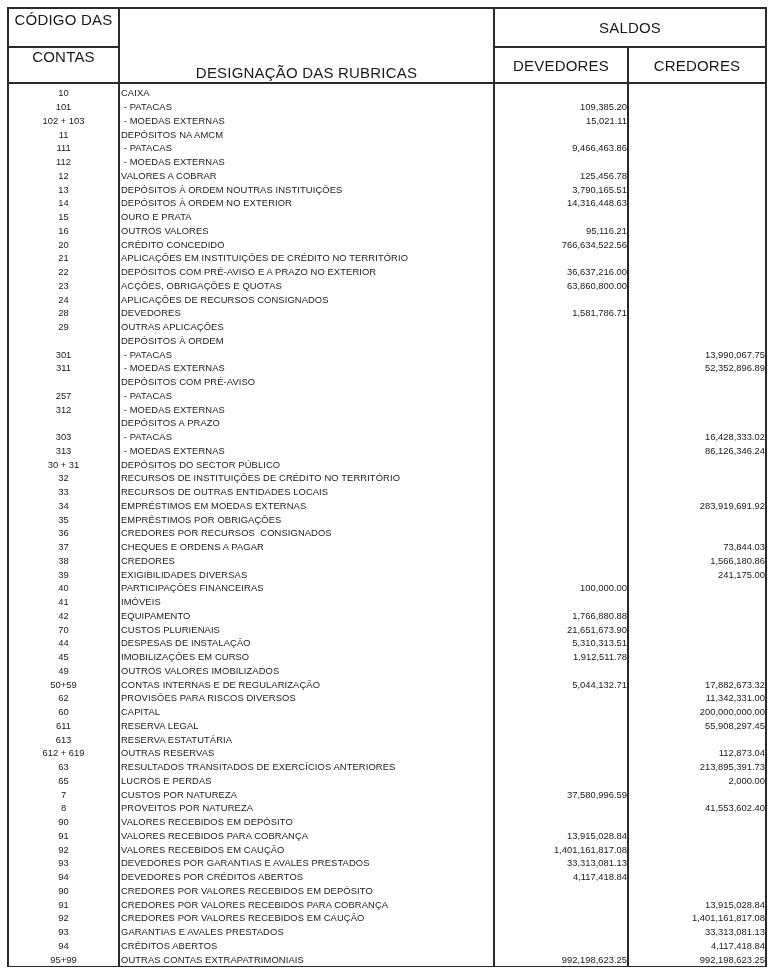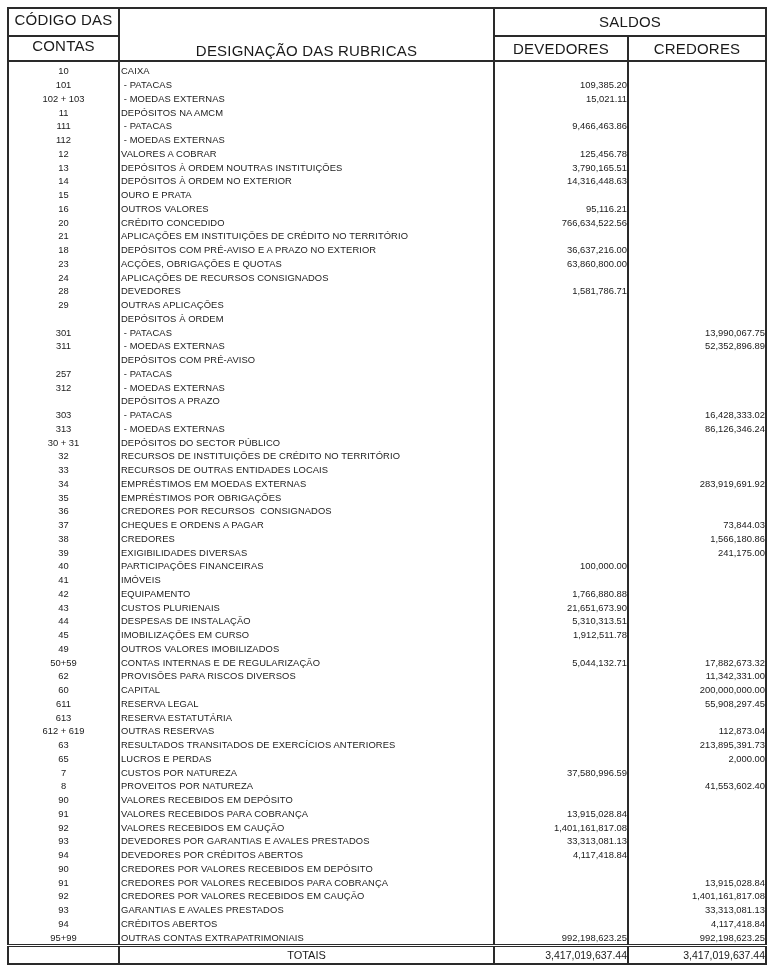--- a/index.html
+++ b/index.html
@@ -6,21 +6,21 @@
   body { width: 771px; height: 968px; position: relative; overflow: hidden;
          font-family: "Liberation Sans", "DejaVu Sans", sans-serif; color: #1a1a1a; }
   .sheet { position: absolute; left: 7px; top: 7px; width: 758px; }
   table { border-collapse: collapse; width: 758px; table-layout: fixed; }
   col.c1 { width: 111px; } col.c2 { width: 375px; } col.c3 { width: 134px; } col.c4 { width: 138px; }
   th { font-weight: normal; font-size: 15px; border: 2px solid #2a2a2a; padding: 0; text-align: center; letter-spacing: 0.2px; }
   th.saldos { height: 19px; }
   th.sub { height: 16px; }
   th.code-h { vertical-align: top; }
   th.code-h .l1 { display: block; height: 21px; line-height: 21px; }
-  th.code-h .l2 { display: block; height: 18px; line-height: 18px; border-top: 2px solid #2a2a2a; margin: 5px -2px; }
+  th.code-h .l2 { display: block; height: 18px; line-height: 18px; border-top: 2px solid #2a2a2a; margin: 16px -2px; }
   th.desig-h { vertical-align: bottom; padding-bottom: 1px; }
   tbody.body td { font-size: 9.4px; height: 13.75px; line-height: 13px; padding: 0; white-space: nowrap; overflow: hidden;
                   border-left: 2px solid #2a2a2a; border-right: 2px solid #2a2a2a; }
   tbody.body tr:first-child td { padding-top: 2px; }
   td.code { text-align: center; font-size: 10.5px; }
   td.desc { text-align: left; padding-left: 1px !important; letter-spacing: 0.1px; }
   td.num { text-align: right; padding-right: 0 !important; font-size: 10.5px; }
   tbody.body tr.last td { border-bottom: 3px double #2a2a2a; }
   tbody.tot td { border: 2px solid #2a2a2a; height: 16px; font-size: 10.5px; padding: 0; }
   tbody.tot td.totlabel { text-align: center; font-size: 11px; }
@@ -124,21 +124,21 @@
           <td class="num">766,634,522.56</td>
           <td class="num"></td>
         </tr>
         <tr>
           <td class="code">21</td>
           <td class="desc" style="white-space: pre;">APLICAÇÕES EM INSTITUIÇÕES DE CRÉDITO NO TERRITÓRIO</td>
           <td class="num"></td>
           <td class="num"></td>
         </tr>
         <tr>
-          <td class="code">18</td>
+          <td class="code">22</td>
           <td class="desc" style="white-space: pre;">DEPÓSITOS COM PRÉ-AVISO E A PRAZO NO EXTERIOR</td>
           <td class="num">36,637,216.00</td>
           <td class="num"></td>
         </tr>
         <tr>
           <td class="code">23</td>
           <td class="desc" style="white-space: pre;">ACÇÕES, OBRIGAÇÕES E QUOTAS</td>
           <td class="num">63,860,800.00</td>
           <td class="num"></td>
         </tr>
@@ -280,21 +280,21 @@
           <td class="num"></td>
           <td class="num"></td>
         </tr>
         <tr>
           <td class="code">42</td>
           <td class="desc" style="white-space: pre;">EQUIPAMENTO</td>
           <td class="num">1,766,880.88</td>
           <td class="num"></td>
         </tr>
         <tr>
-          <td class="code">43</td>
+          <td class="code">70</td>
           <td class="desc" style="white-space: pre;">CUSTOS PLURIENAIS</td>
           <td class="num">21,651,673.90</td>
           <td class="num"></td>
         </tr>
         <tr>
           <td class="code">44</td>
           <td class="desc" style="white-space: pre;">DESPESAS DE INSTALAÇÃO</td>
           <td class="num">5,310,313.51</td>
           <td class="num"></td>
         </tr>

